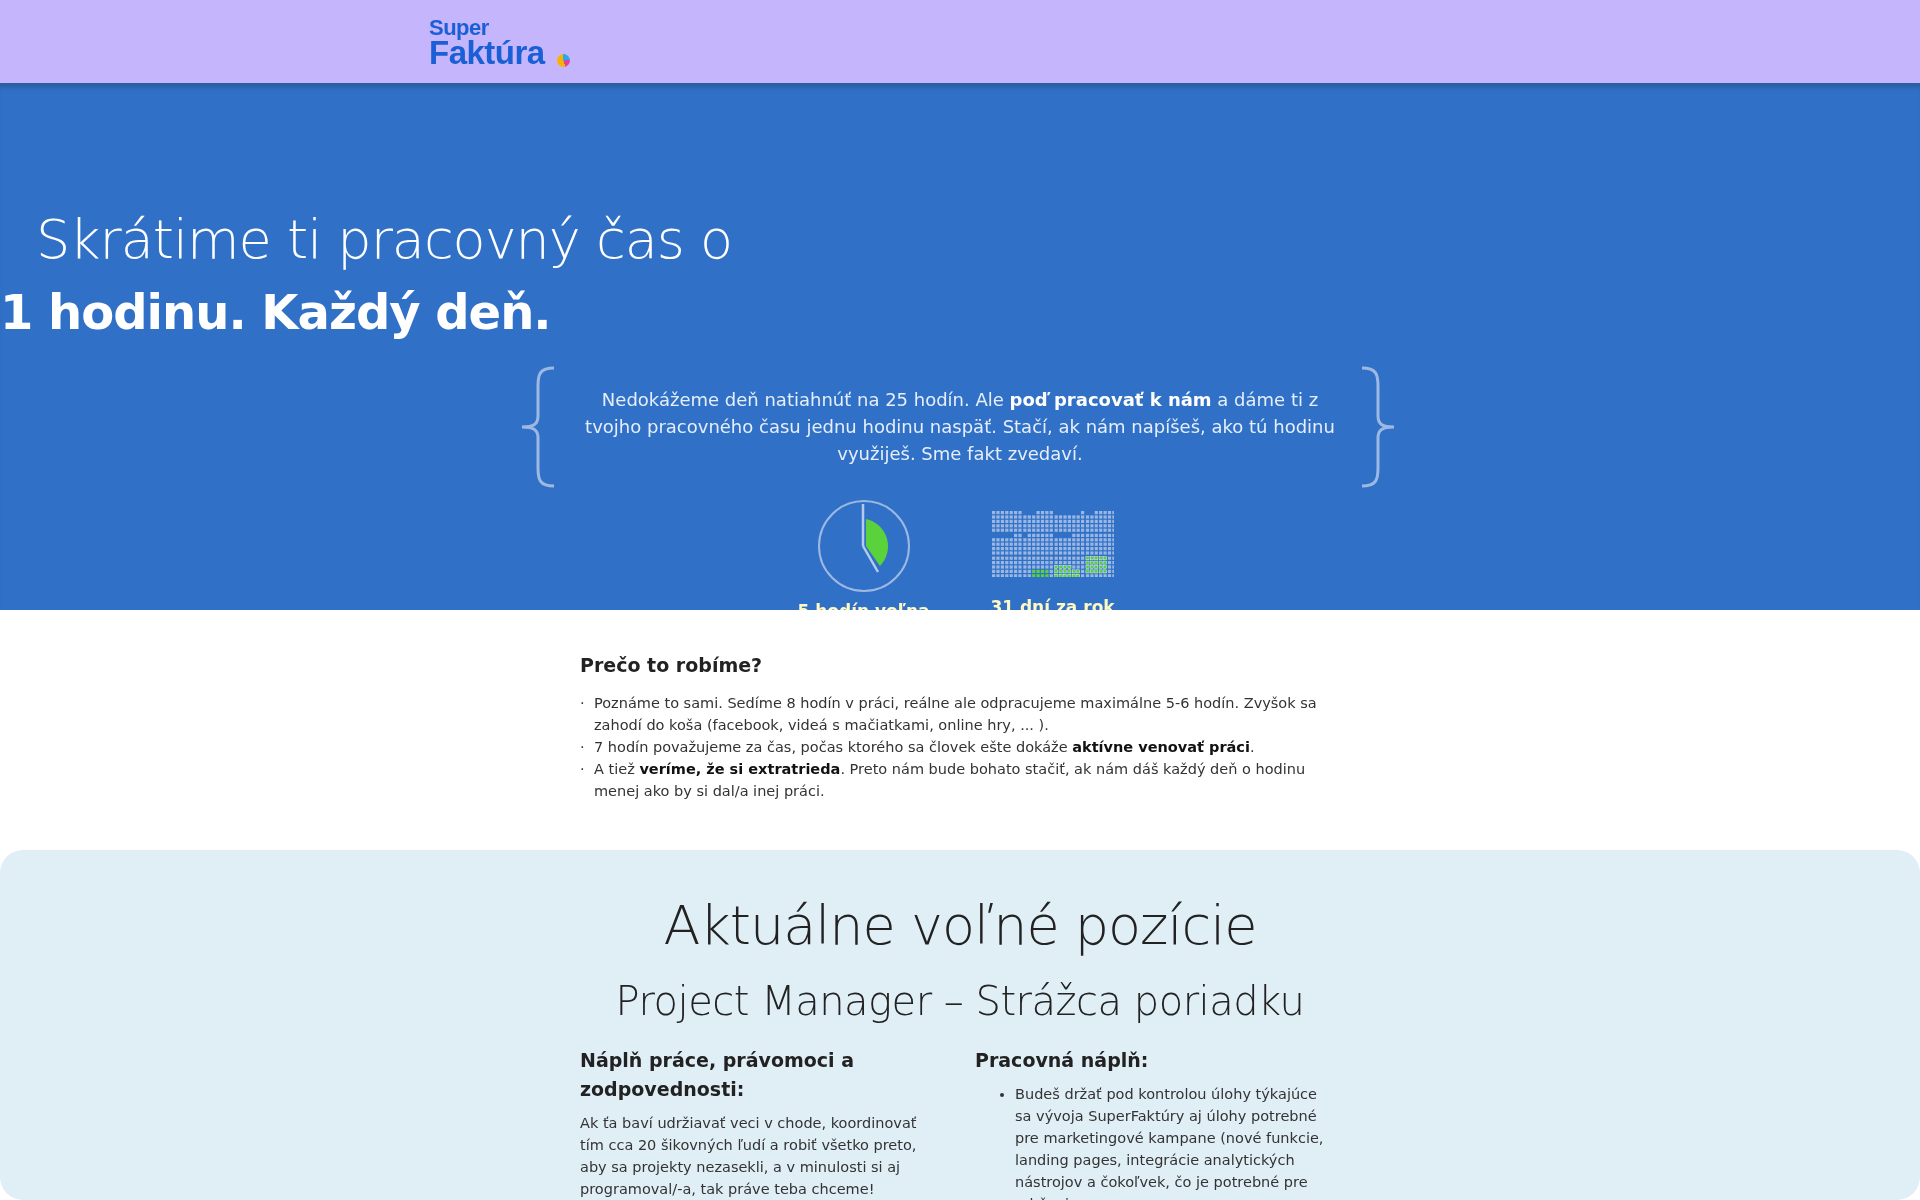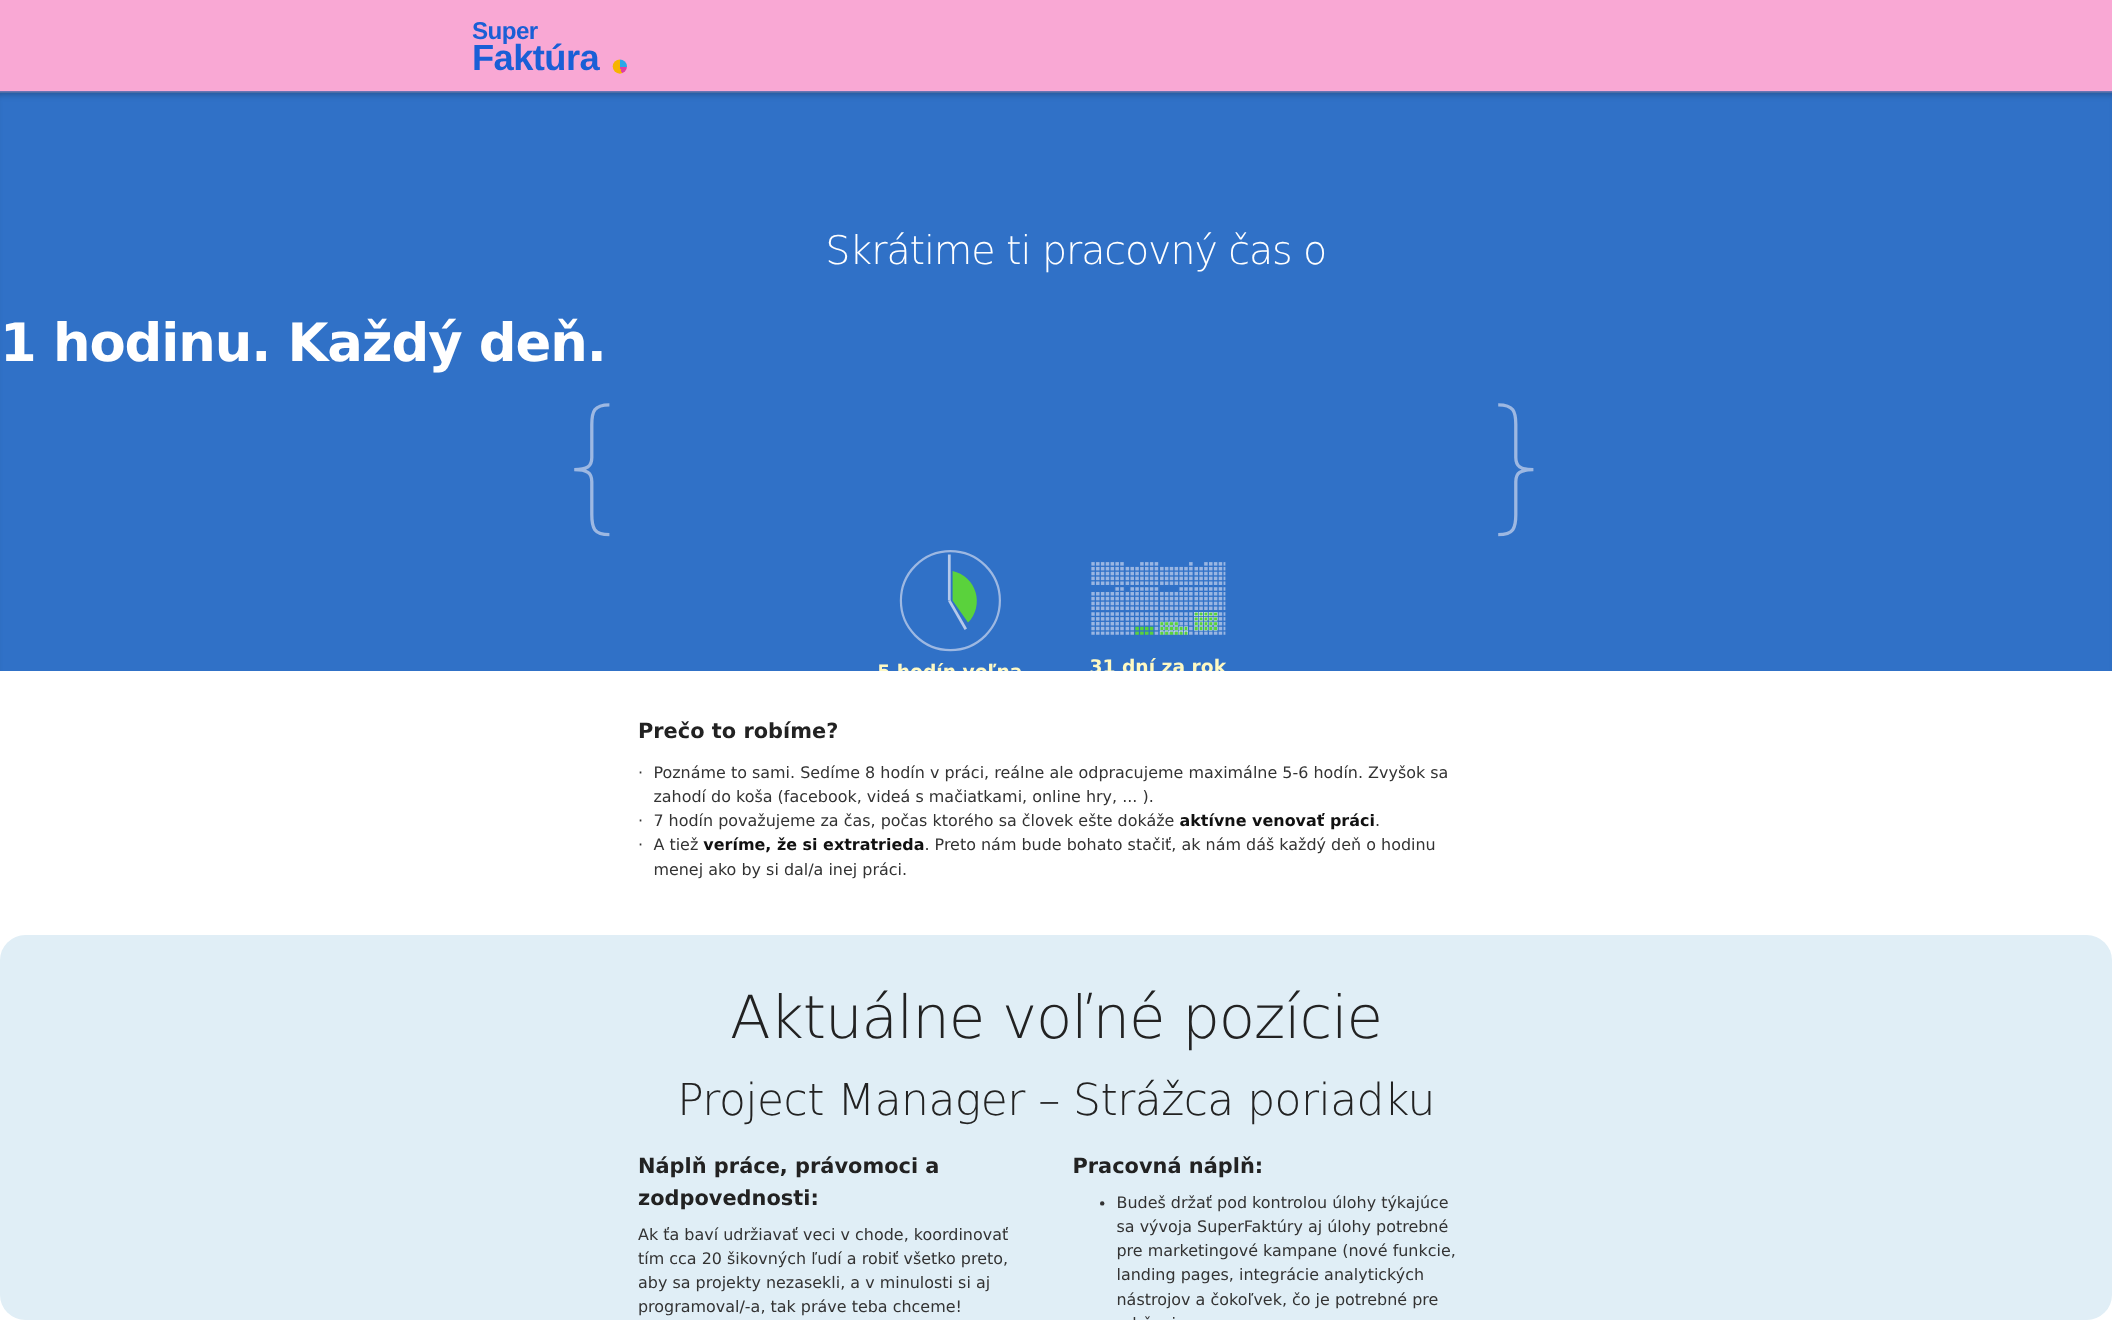--- a/index.html
+++ b/index.html
@@ -1,29 +1,29 @@
 <!DOCTYPE html>
 <html><head>
 <meta charset="utf-8">
 <style>
   * { box-sizing: border-box; margin: 0; padding: 0; }
   html, body { width: 1920px; height: 1200px; overflow: hidden; }
   body { font-family: "DejaVu Sans", "Liberation Sans", sans-serif; background: #ffffff; color: #222; }
 
   
-  .header { height: 84px; background: #f9a8d4; border-bottom: 1px solid #2a5ea8; position: relative; padding-left: 44px; }
+  .header { height: 84px; background: #c4b5fd; border-bottom: 1px solid #2a5ea8; position: relative; padding-left: 44px; }
   .logo { position: absolute; left: 429px; top: 18px; display: block; text-decoration: none; }
   .logo-super { display: block; font-family: "Liberation Sans", sans-serif; font-weight: bold; font-size: 22px; color: #1a5fd6; line-height: 20px; letter-spacing: -0.5px; }
   .logo-faktura { display: block; font-family: "Liberation Sans", sans-serif; font-weight: bold; font-size: 33px; color: #1a5fd6; line-height: 30px; letter-spacing: -0.5px; }
   .logo-dot { position: absolute; left: 128px; top: 36px; width: 13px; height: 13px; border-radius: 50%;
     background: conic-gradient(#2aa8e8 0 25%, #e040a0 25% 45%, #f6b400 45% 100%); }
 
   
   .hero { background: #3071c7; height: 526px; position: relative; color: #fff; box-shadow: inset 0 6px 6px -4px rgba(0,0,0,0.25); }
-  .hero-title-1 { position: absolute; top: 124px; left: 0; width: 100%; text-align: center; font-size: 36px; font-weight: 300; font-family: "DejaVu Sans", sans-serif; letter-spacing: -1px; padding-left: 36px; }
+  .hero-title-1 { position: absolute; top: 124px; left: 0; width: 100%; font-size: 54px; font-weight: 300; font-family: "DejaVu Sans", sans-serif; letter-spacing: -1px; padding-left: 36px; }
   .hero-title-2 { position: absolute; top: 200px; left: 0; width: 100%; font-size: 48px; font-weight: bold; letter-spacing: -1px; }
   .brace { position: absolute; top: 282px; width: 40px; height: 122px; }
   .brace.left { left: 518px; }
   .brace.right { left: 1358px; }
   .hero-text { position: absolute; top: 302px; left: 580px; width: 760px; text-align: center; font-size: 18px; line-height: 27px; color: #e6eefa; }
   .hero-text b { color: #fff; }
 
   .stat { position: absolute; text-align: center; }
   .stat-clock { left: 795px; top: 415px; width: 137px; }
   .stat-cal { left: 980px; top: 415px; width: 145px; }
@@ -62,20 +62,23 @@
   </a>
 </div>
 
 <div class="hero">
   <div class="hero-title-1">Skrátime ti pracovný čas o</div>
   <div class="hero-title-2">1 hodinu. Každý deň.</div>
 
   <svg class="brace left" viewBox="0 0 40 122" width="40" height="122">
     <path d="M36 2 C22 2 20 8 20 20 L20 50 C20 58 16 61 4 61 C16 61 20 64 20 72 L20 102 C20 114 22 120 36 120" fill="none" stroke="#9db8e2" stroke-width="3"></path>
   </svg>
+  <div class="hero-text">
+    <span>Nedokážeme deň natiahnúť na 25 hodín. Ale </span><b>poď pracovať k nám</b><span> a dáme ti z tvojho pracovného času jednu hodinu naspäť. Stačí, ak nám napíšeš, ako tú hodinu využiješ. Sme fakt zvedaví.</span>
+  </div>
   <svg class="brace right" viewBox="0 0 40 122" width="40" height="122">
     <path d="M4 2 C18 2 20 8 20 20 L20 50 C20 58 24 61 36 61 C24 61 20 64 20 72 L20 102 C20 114 18 120 4 120" fill="none" stroke="#9db8e2" stroke-width="3"></path>
   </svg>
 
   <div class="stat stat-clock">
     <svg class="clock-svg" width="94" height="94" viewBox="0 0 94 94">
       <circle cx="47" cy="47" r="45" fill="none" stroke="#9db8e2" stroke-width="2"></circle>
       <path d="M49 47 L49 20 A28 28 0 0 1 63 67 Z" fill="#5ad23c"></path>
       <line x1="46" y1="5" x2="46" y2="47" stroke="#b5c9ea" stroke-width="2.5"></line>
       <line x1="46" y1="47" x2="61" y2="73" stroke="#b5c9ea" stroke-width="2.5"></line>

